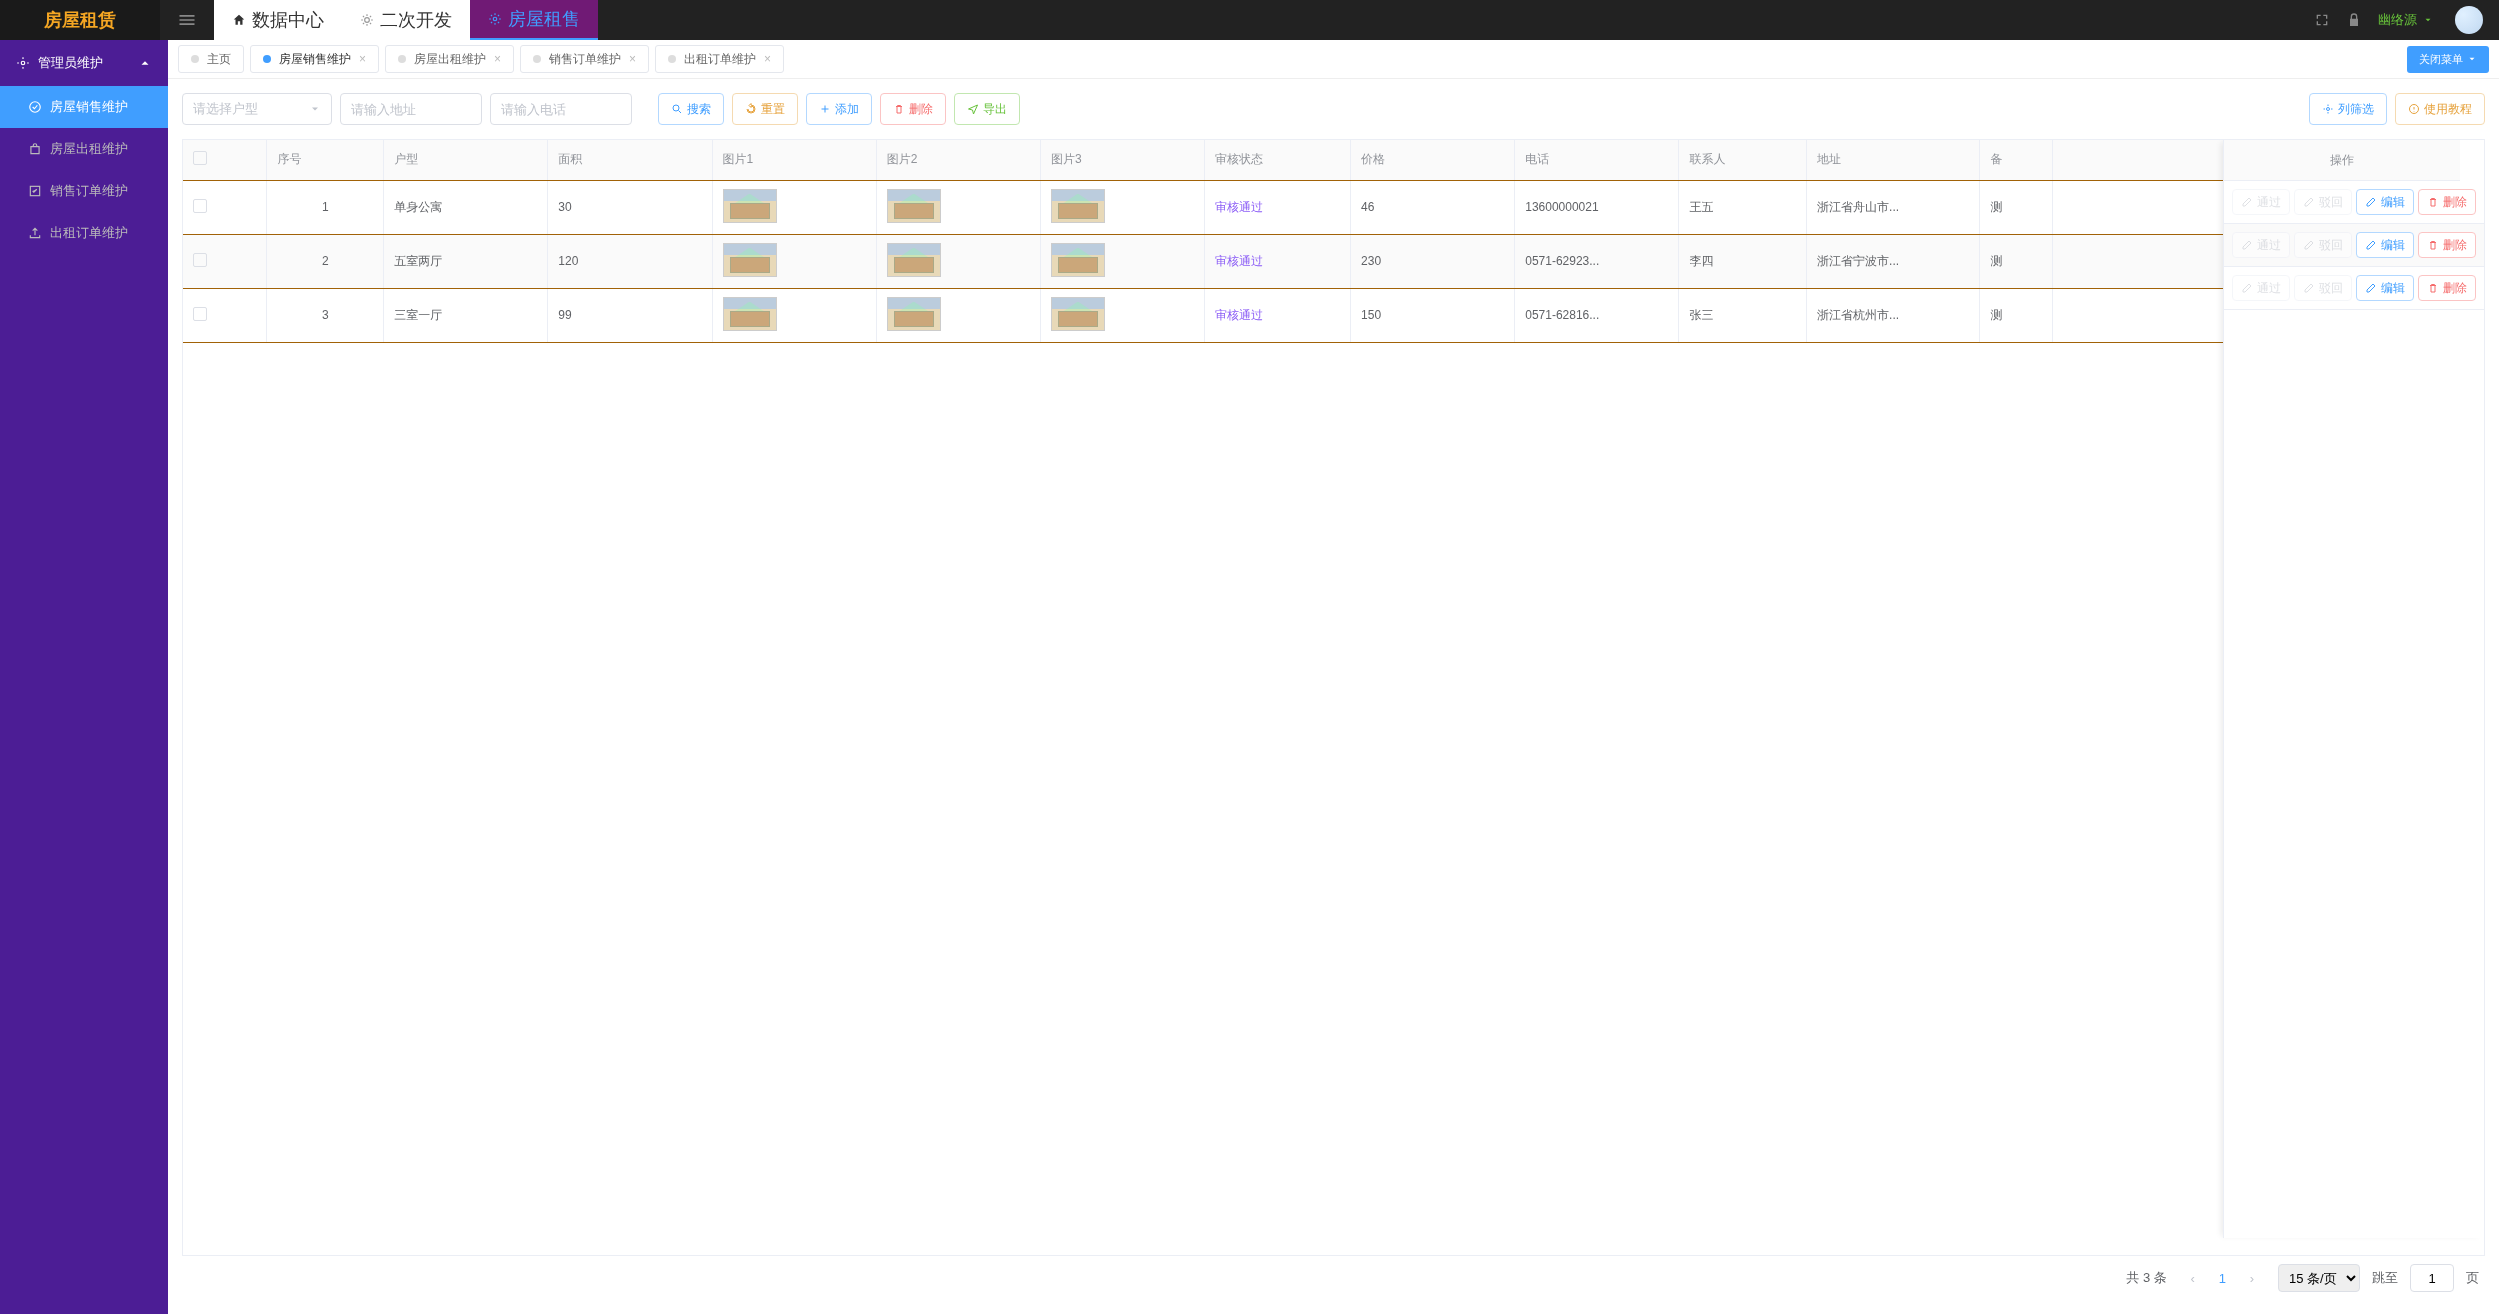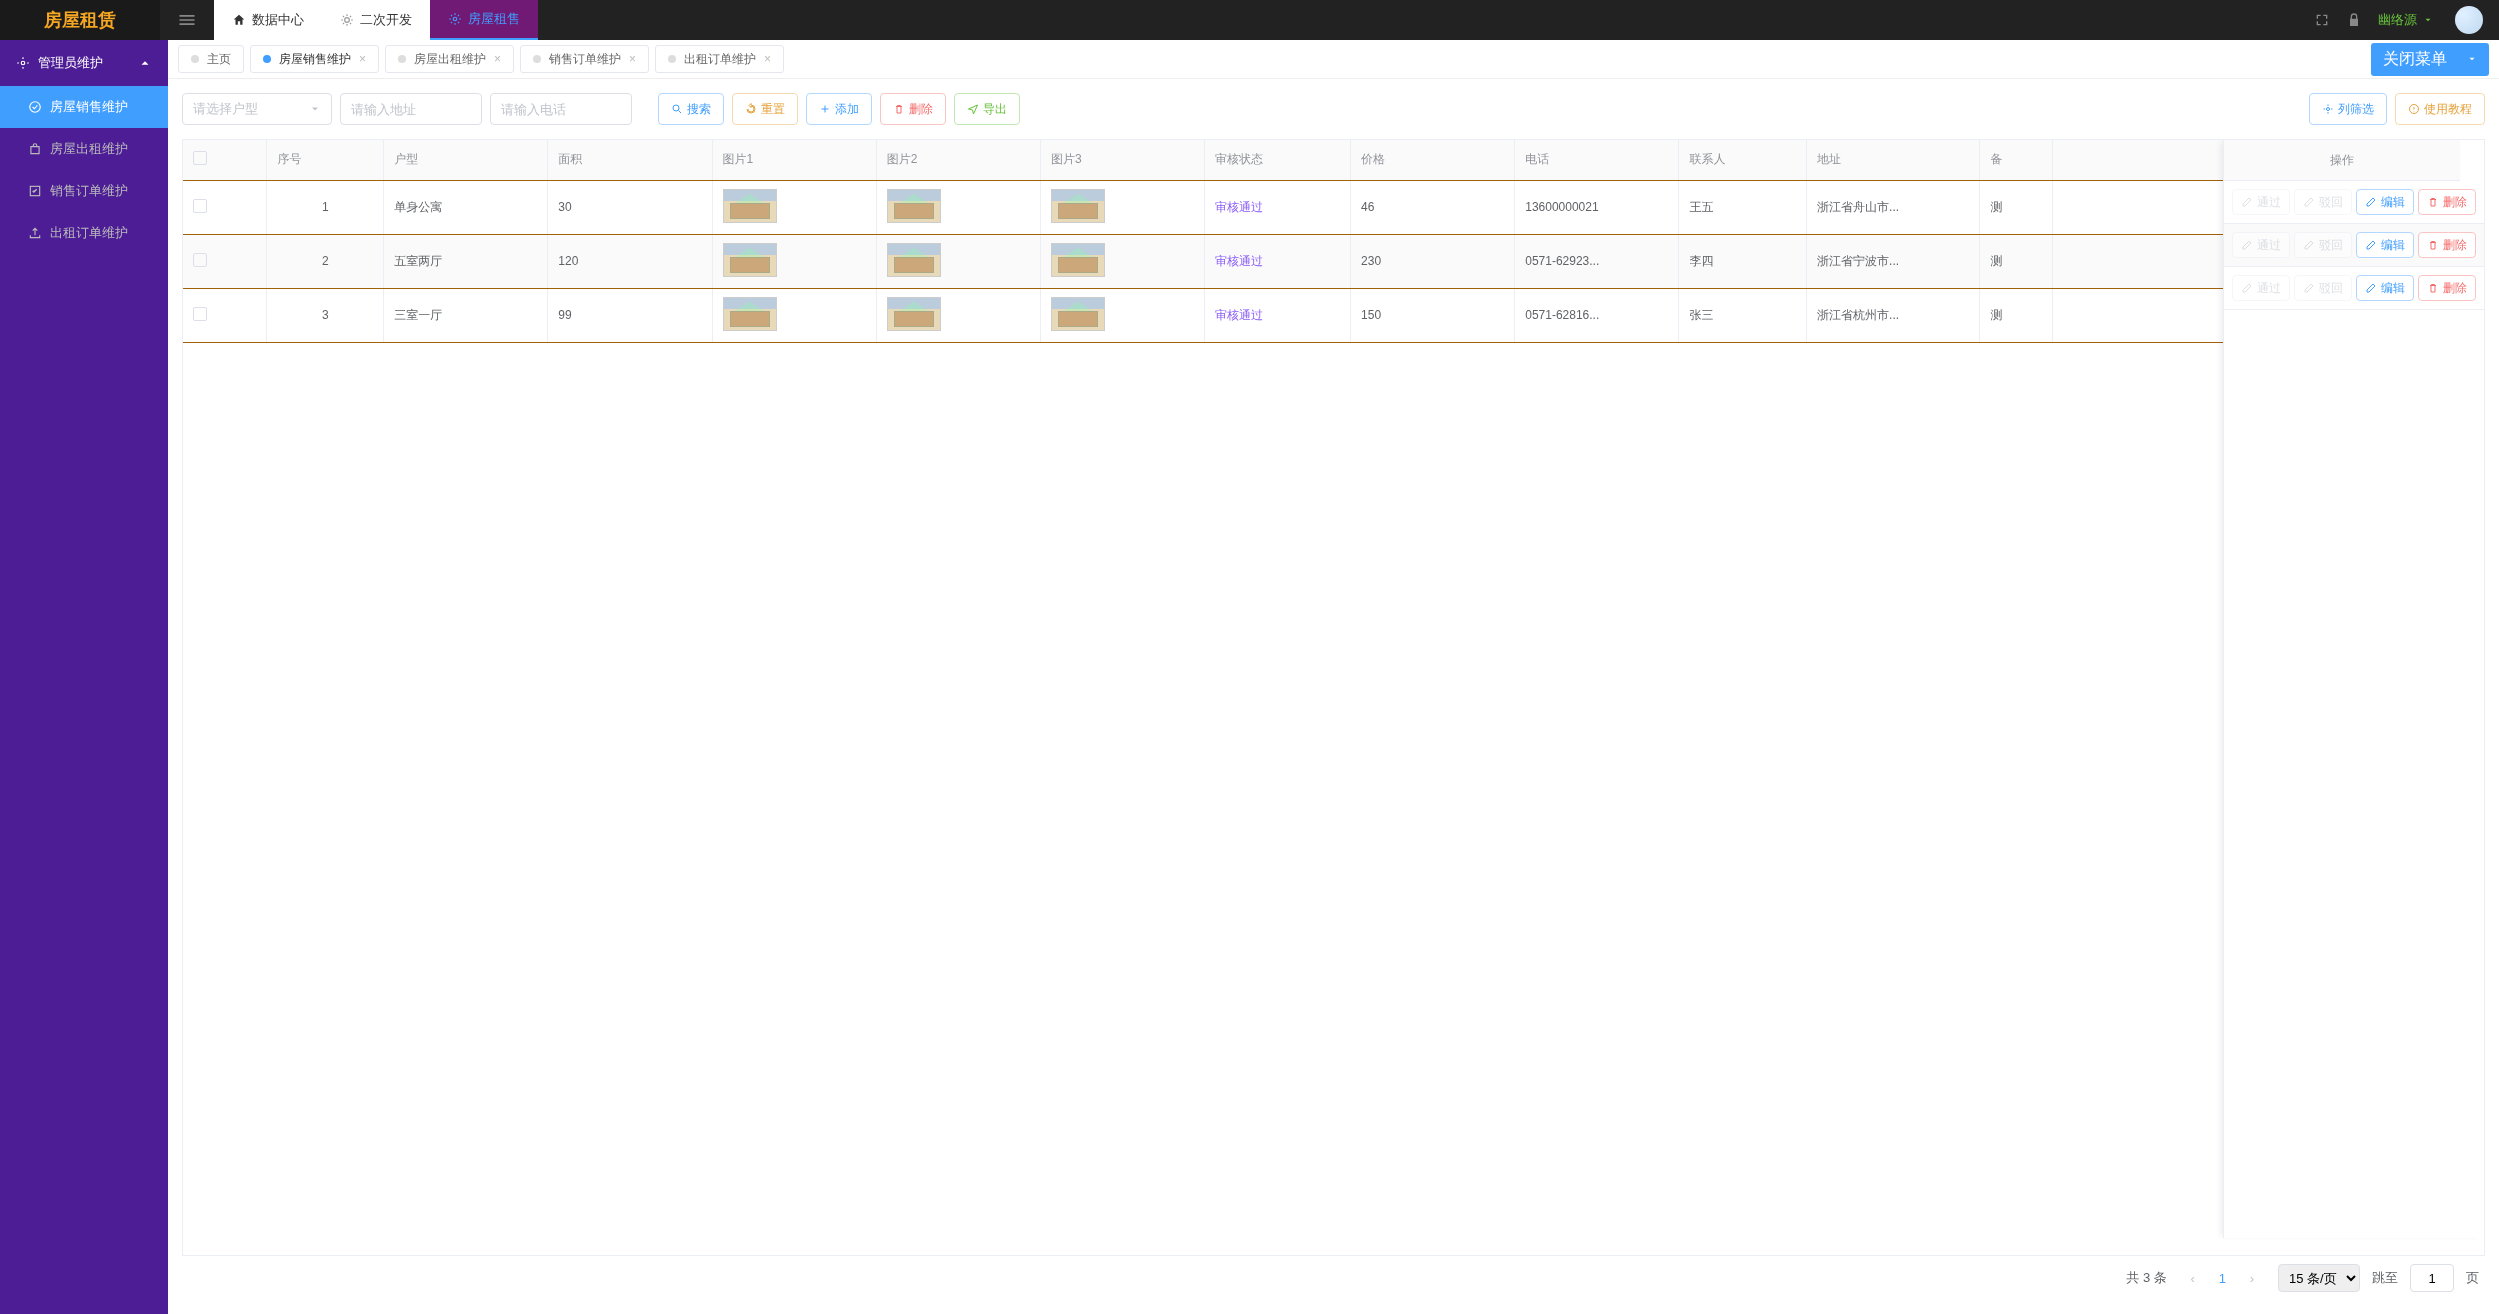--- a/index.html
+++ b/index.html
@@ -6,21 +6,21 @@
 body { font-family: "Helvetica Neue", Arial, "Microsoft YaHei", sans-serif; font-size: 13px; color: #606266; background: #f5f5f5; overflow: hidden; }
 
 .app { display: flex; flex-direction: column; height: 100vh; width: 100vw; }
 
 
 .top-nav { height: 40px; background: #222; display: flex; align-items: stretch; color: #fff; flex-shrink: 0; }
 .logo { width: 160px; display: flex; align-items: center; justify-content: center; font-size: 18px; font-weight: bold; color: #f5a623; background: #1a1a1a; }
 .hamburger { width: 54px; display: flex; align-items: center; justify-content: center; cursor: pointer; }
 .hamburger svg { width: 20px; height: 20px; fill: #888; }
 .top-tabs { display: flex; align-items: stretch; }
-.top-tab { display: flex; align-items: center; gap: 6px; padding: 0 18px; font-size: 13px; cursor: pointer; color: #999; position: relative; }
+.top-tab { display: flex; align-items: center; gap: 6px; padding: 0 18px; font-size: 18px; cursor: pointer; color: #999; position: relative; }
 .top-tab.active-white { background: #fff; color: #333; }
 .top-tab.blue { color: #409eff; border-bottom: 2px solid #409eff; background: #701a75;}
 .top-tab svg { width: 14px; height: 14px; }
 .top-right { margin-left: auto; display: flex; align-items: center; gap: 16px; padding: 0 16px; }
 .top-right svg { width: 16px; height: 16px; fill: #888; }
 .user-menu { display: flex; align-items: center; gap: 6px; color: #67c23a; font-size: 13px; cursor: pointer; }
 .avatar { width: 28px; height: 28px; border-radius: 50%; background: radial-gradient(circle at 30% 30%, #e0f0ff, #c0d8f0); margin-left: 6px; }
 
 
 .body { flex: 1; display: flex; overflow: hidden; }
@@ -35,21 +35,21 @@
 .main { flex: 1; display: flex; flex-direction: column; background: #fff; overflow: hidden; }
 
 
 .sec-tabs-row { height: 39px; border-bottom: 1px solid #eee; display: flex; align-items: center; padding: 0 10px; gap: 0; background:#fff; }
 .sec-tabs { display: flex; gap: 0; }
 .sec-tab { display: flex; align-items: center; gap: 8px; height: 28px; border: 1px solid #e4e7ed; padding: 0 12px; font-size: 12px; color: #666; cursor: pointer; border-radius: 3px; margin-right: 6px; }
 .sec-tab .dot { width: 8px; height: 8px; border-radius: 50%; background: #ddd; }
 .sec-tab.active .dot { background: #409eff; }
 .sec-tab.active { color: #333; }
 .sec-tab .close { font-size: 12px; color: #bbb; }
-.close-menu-btn { margin-left: auto; background: #409eff; color: #fff; padding: 6px 12px; font-size: 16px; border-radius: 3px; display: flex; align-items: center; gap: 20px; cursor: pointer; }
+.close-menu-btn { margin-left: auto; background: #409eff; color: #fff; padding: 6px 12px; font-size: 11px; border-radius: 3px; display: flex; align-items: center; gap: 4px; cursor: pointer; }
 
 
 .content { flex: 1; padding: 14px; display: flex; flex-direction: column; overflow: hidden; }
 .toolbar { display: flex; gap: 8px; align-items: center; margin-bottom: 14px; }
 .input, .select { height: 32px; border: 1px solid #dcdfe6; border-radius: 4px; padding: 0 10px; font-size: 13px; color: #606266; background: #fff; outline:none; }
 .select { width: 150px; display: flex; align-items: center; justify-content: space-between; cursor: pointer; color:#c0c4cc;text-align:center;}
 .input { width: 142px; }
 .input::placeholder { color: #c0c4cc; }
 .btn { height: 32px; display: inline-flex; align-items: center; gap: 4px; padding: 0 12px; border: 1px solid #dcdfe6; border-radius: 4px; font-size: 12px; background: #fff; cursor: pointer; }
 .btn.small { height: 26px; padding: 0 8px; font-size: 12px; }

